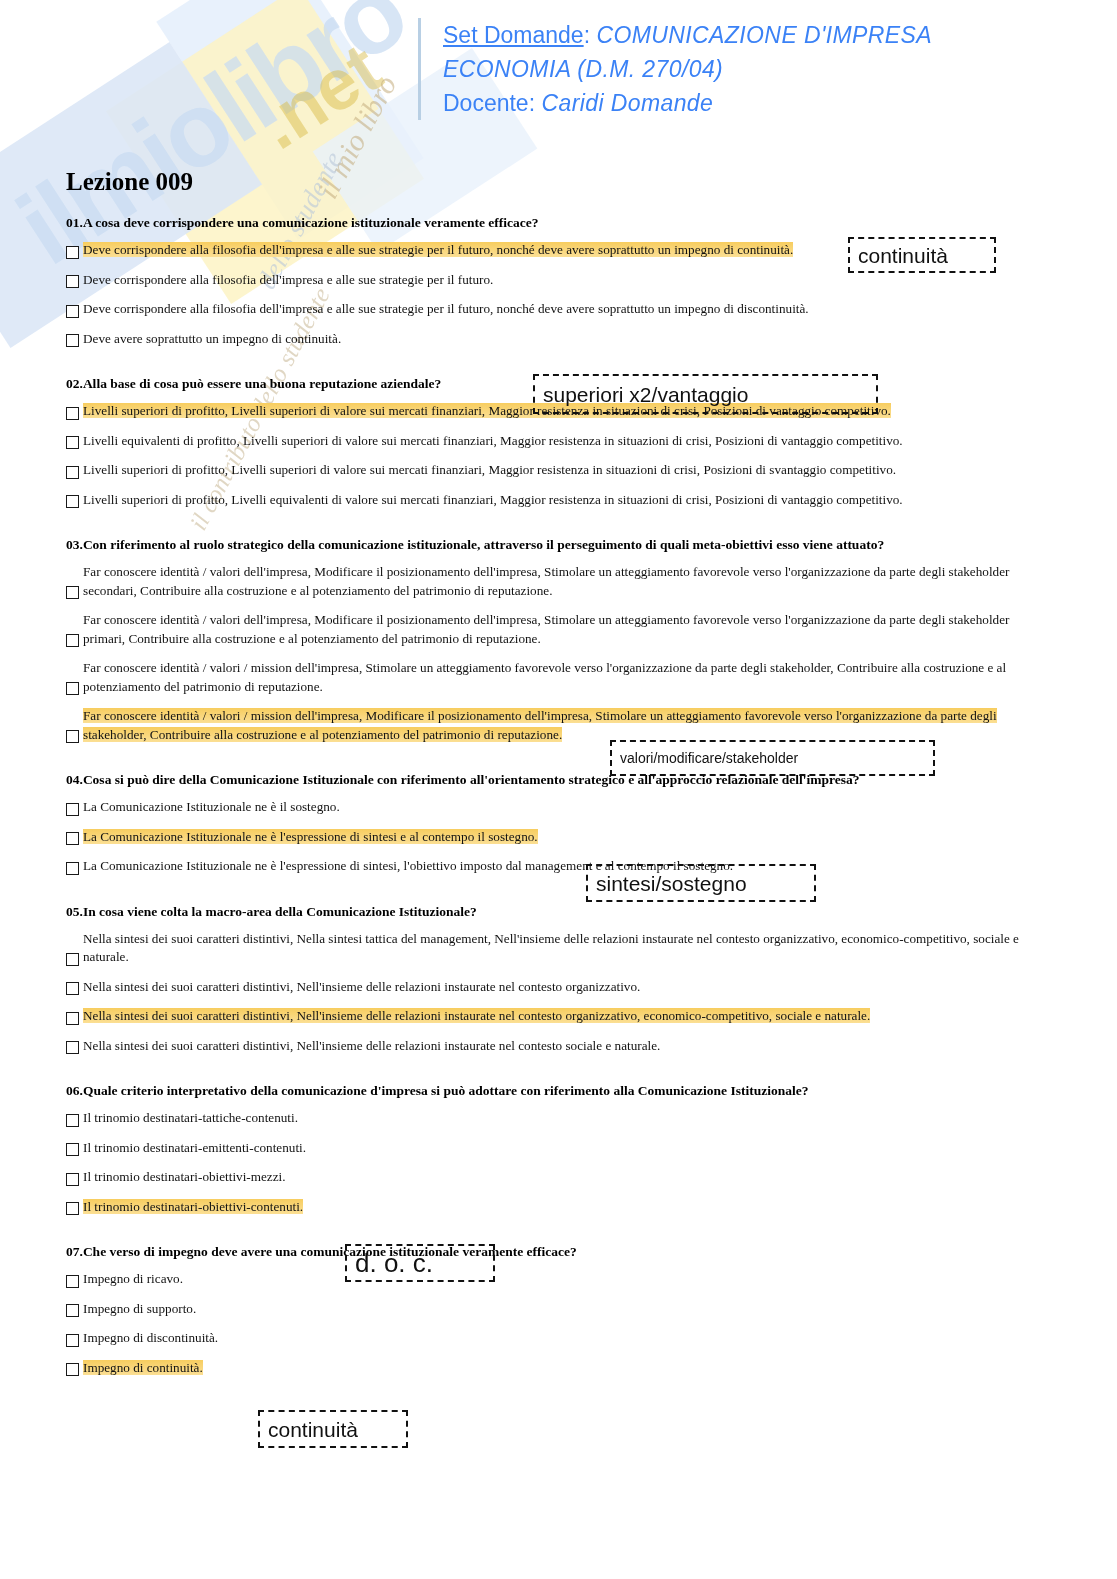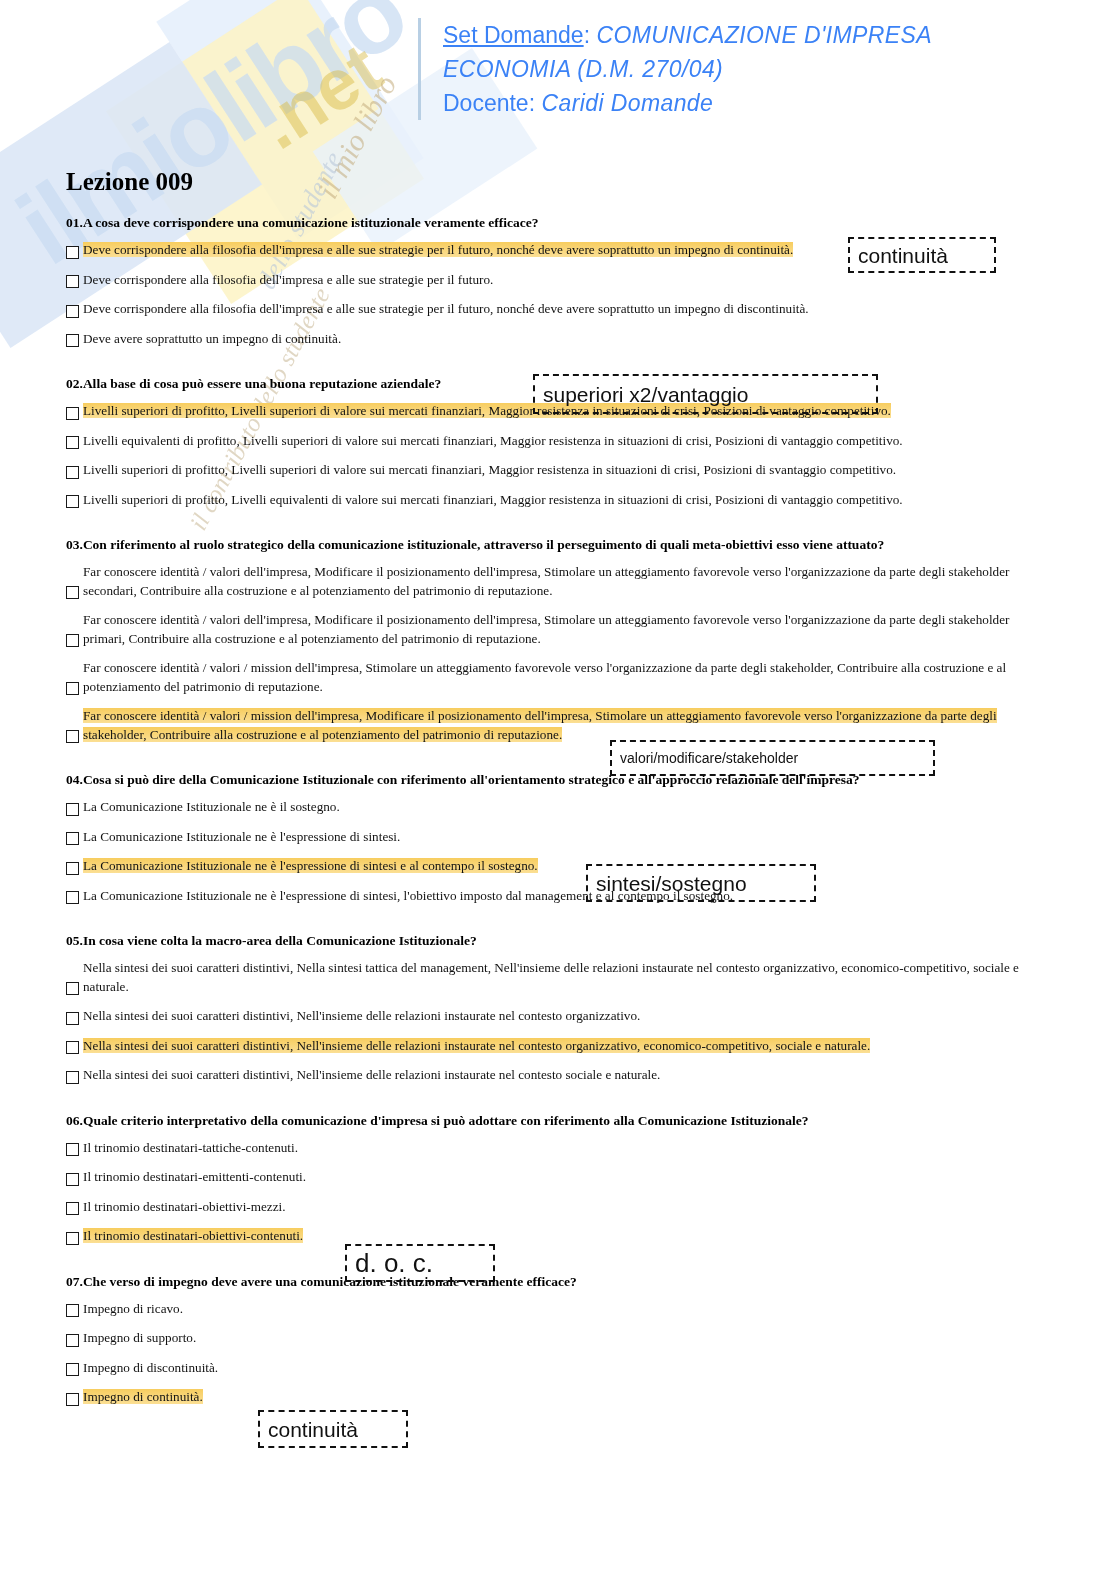--- a/index.html
+++ b/index.html
@@ -310,24 +310,20 @@
             <span class="q-num">04.</span>
             <span>Cosa si può dire della Comunicazione Istituzionale con riferimento all'orientamento strategico e all'approccio relazionale dell'impresa?</span>
           </div>
           <div class="options">
             <div class="option">
               <span class="checkbox"></span>
               <span><span class="opt-text">La Comunicazione Istituzionale ne è il sostegno.</span></span>
             </div>
             <div class="option">
               <span class="checkbox"></span>
-              <span><span class="opt-text">La Comunicazione Istituzionale ne è l'espressione di sintesi.</span></span>
-            </div>
-            <div class="option">
-              <span class="checkbox"></span>
               <span><span class="opt-text hl">La Comunicazione Istituzionale ne è l'espressione di sintesi e al contempo il sostegno.</span></span>
             </div>
             <div class="option">
               <span class="checkbox"></span>
               <span><span class="opt-text">La Comunicazione Istituzionale ne è l'espressione di sintesi, l'obiettivo imposto dal management e al contempo il sostegno.</span></span>
             </div>
           </div>
         </div>
         <div class="q-gap-lg"></div>
         <div class="question">

